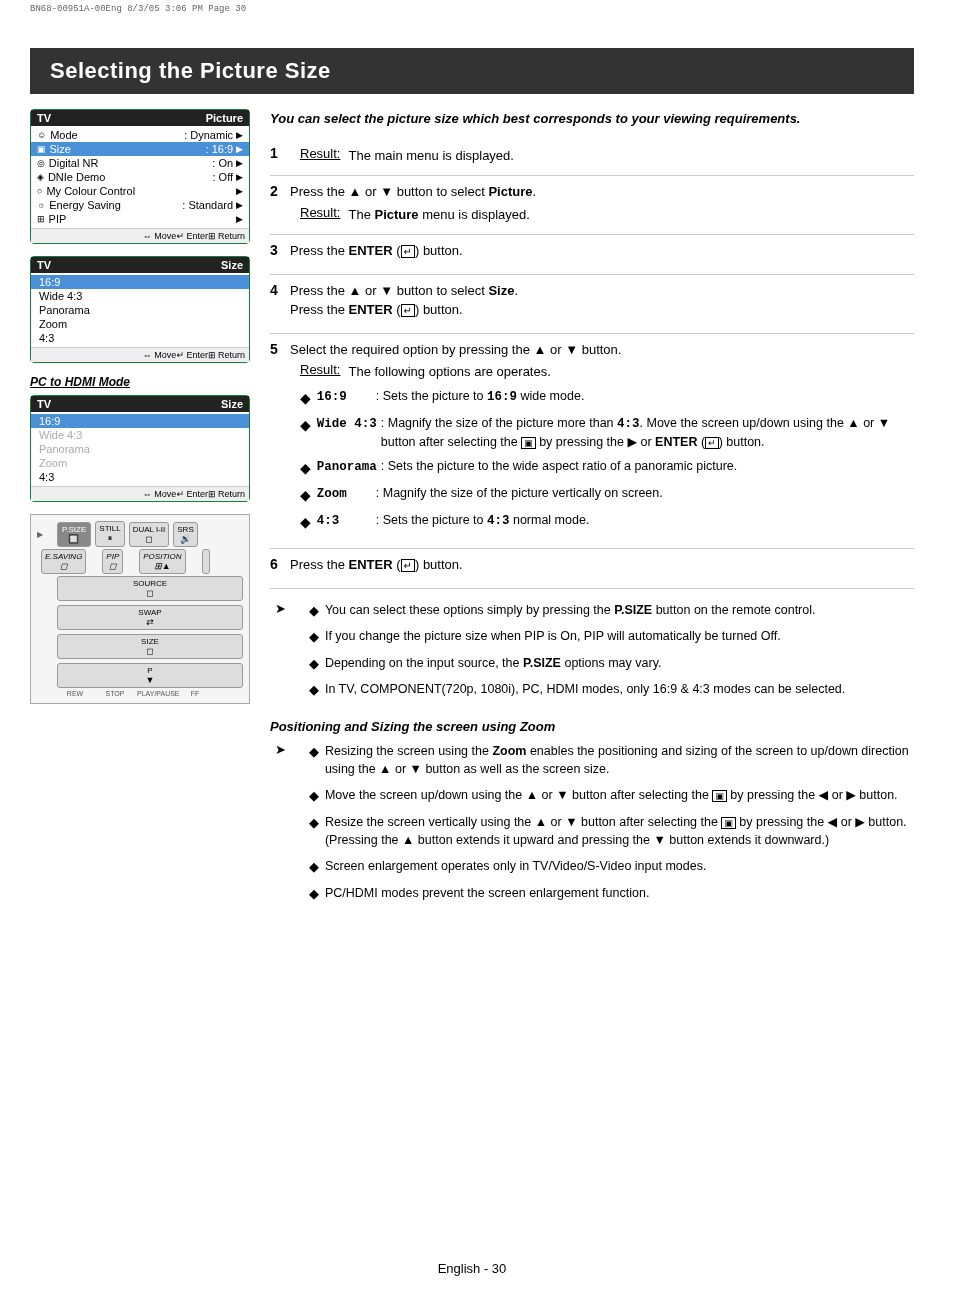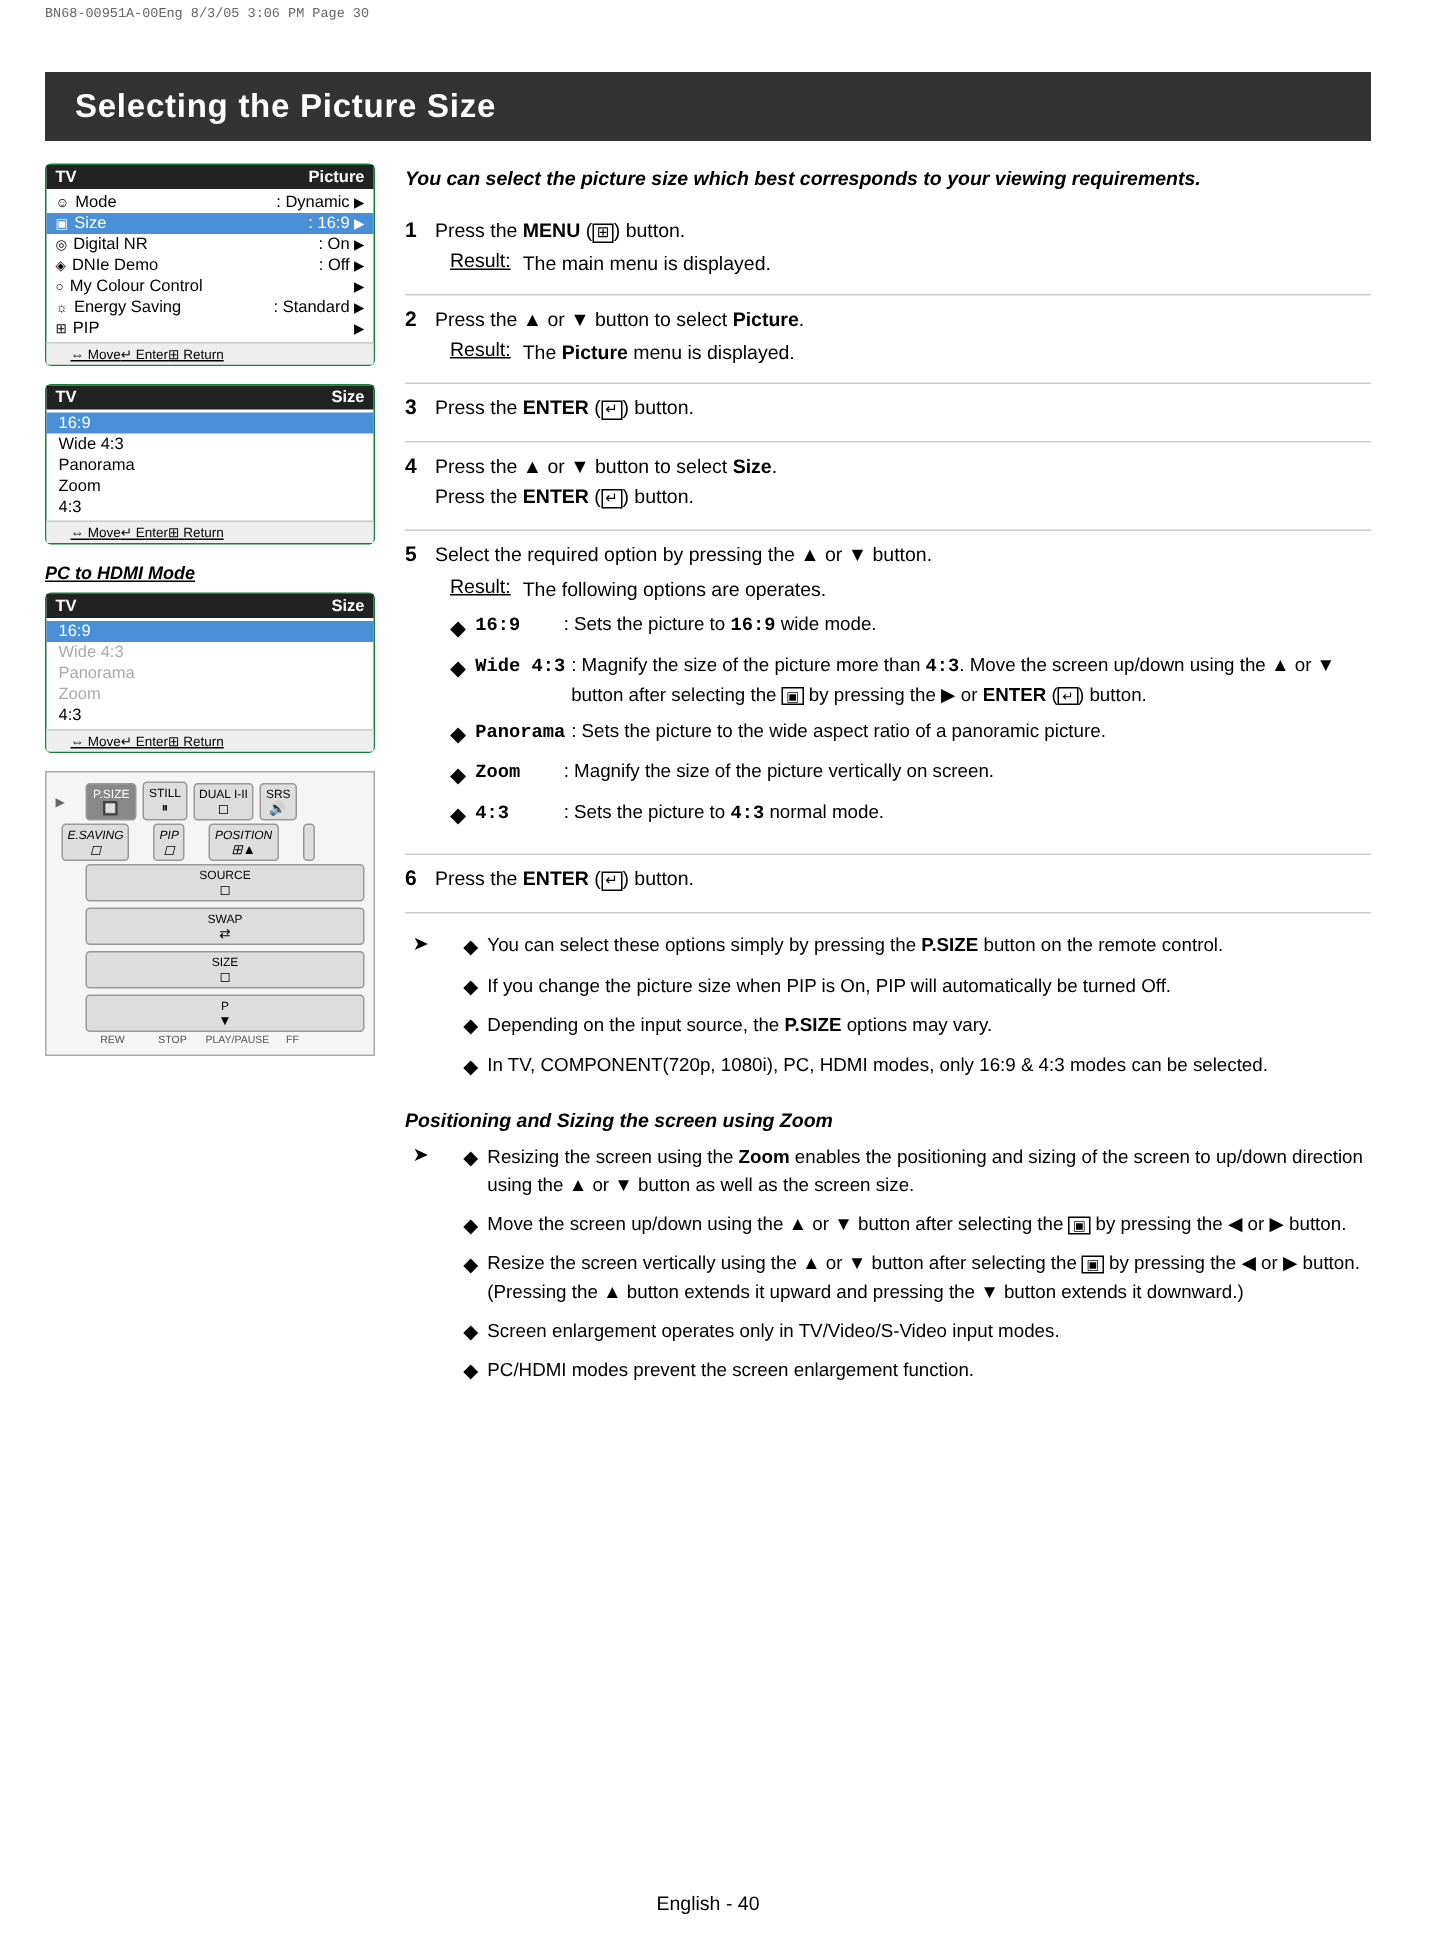--- a/index.html
+++ b/index.html
@@ -85,26 +85,25 @@
     }
 
     .tv-row .value {
       display: flex;
       align-items: center;
       gap: 3px;
     }
 
     .tv-footer {
       display: flex;
-      justify-content: flex-start;
+      justify-content: flex-end;
       background: #eee;
-      padding: 2px 16px;
+      padding: 2px 4px;
       font-size: 9px;
       border-top: 1px solid #ccc;
-      text-decoration: underline;
     }
 
     
     .size-item {
       padding: 1px 8px;
       font-size: 11px;
     }
 
     .size-item.selected {
       background: #4a90d9;
@@ -445,21 +444,20 @@
 
     </div>
 
     <div class="right-col">
 
       <p class="intro-text">You can select the picture size which best corresponds to your viewing requirements.</p>
 
       <div class="step">
         <div class="step-num">1</div>
         <div class="step-content">
-          <div class="step-line">Press the <span class="bold">MENU</span> (<span style="border:1px solid #000; font-size:10px; padding:0 2px;">⊞</span>) button.</div>
           <div class="step-result">
             <span class="result-label">Result:</span>
             <span class="result-text">The main menu is displayed.</span>
           </div>
         </div>
       </div>
 
       <hr class="step-divider">
 
       <div class="step">
@@ -591,15 +589,15 @@
           <div class="note-group-item">
             <span class="diamond-bullet">◆</span>
             <span class="note-text">PC/HDMI modes prevent the screen enlargement function.</span>
           </div>
         </div>
       </div>
 
     </div>
   </div>
 
-  <div class="page-footer">English - 40</div>
+  <div class="page-footer">English - 30</div>
 
 </div>
 
 </body></html>

